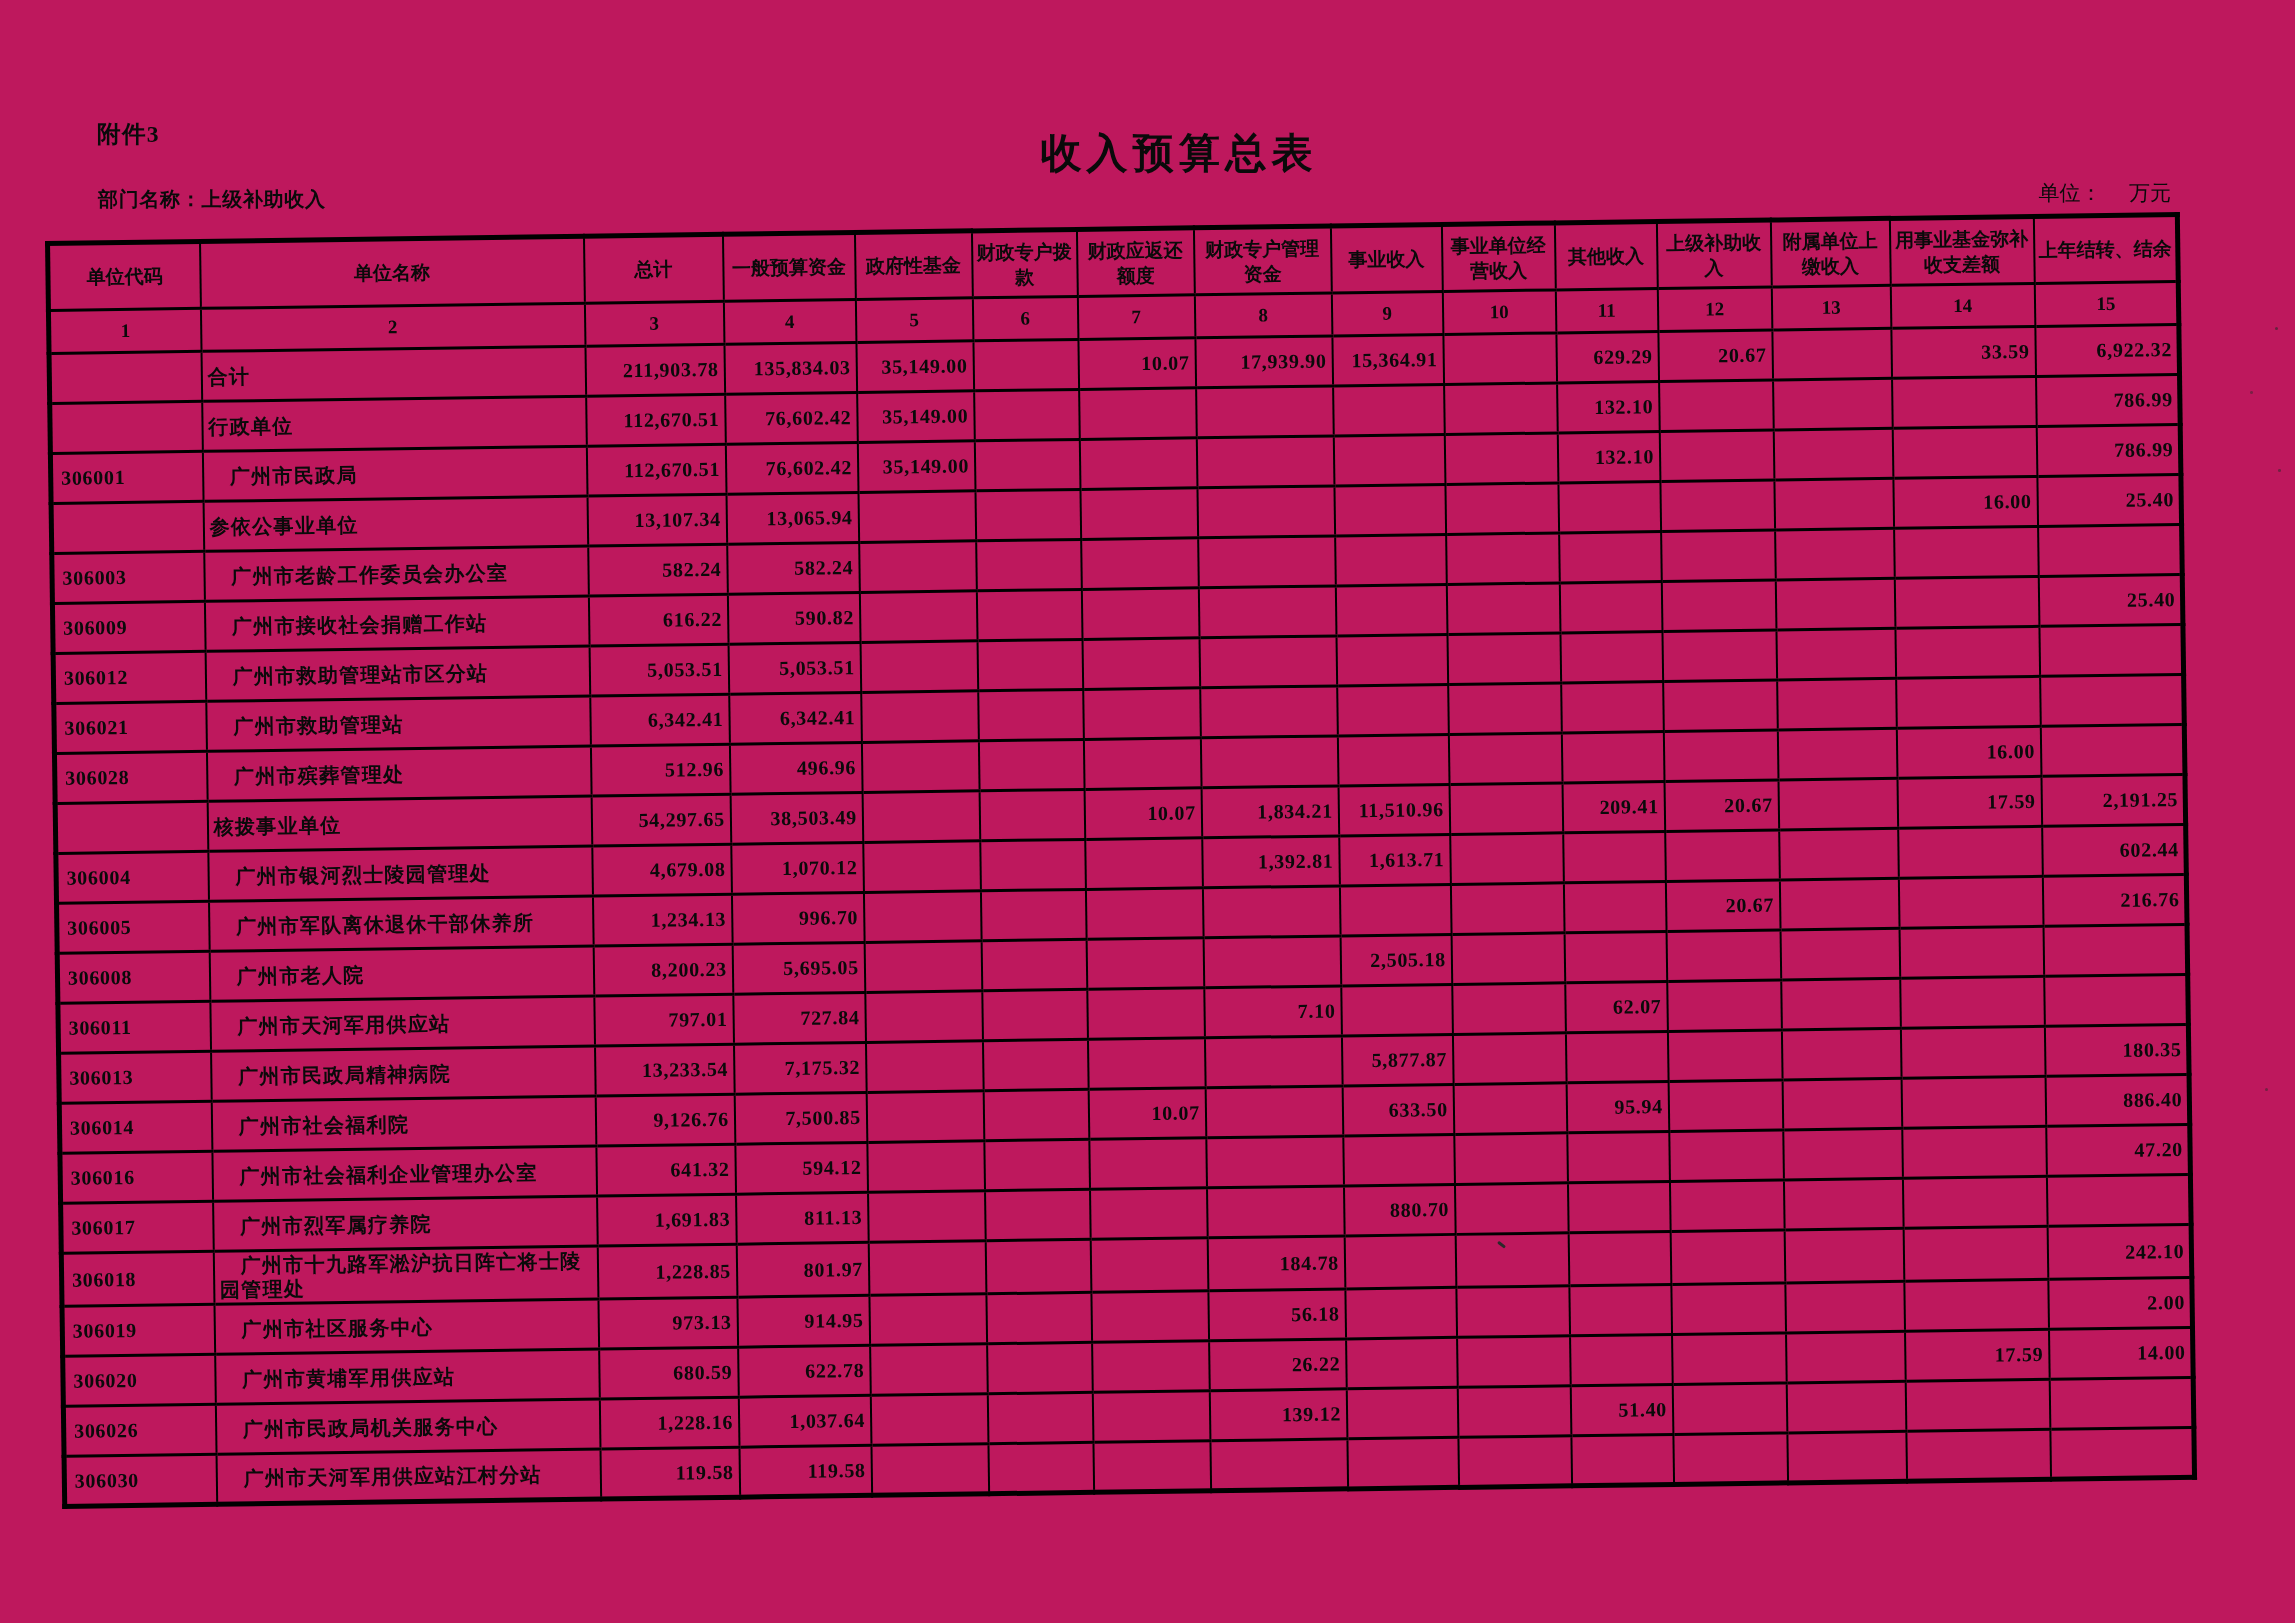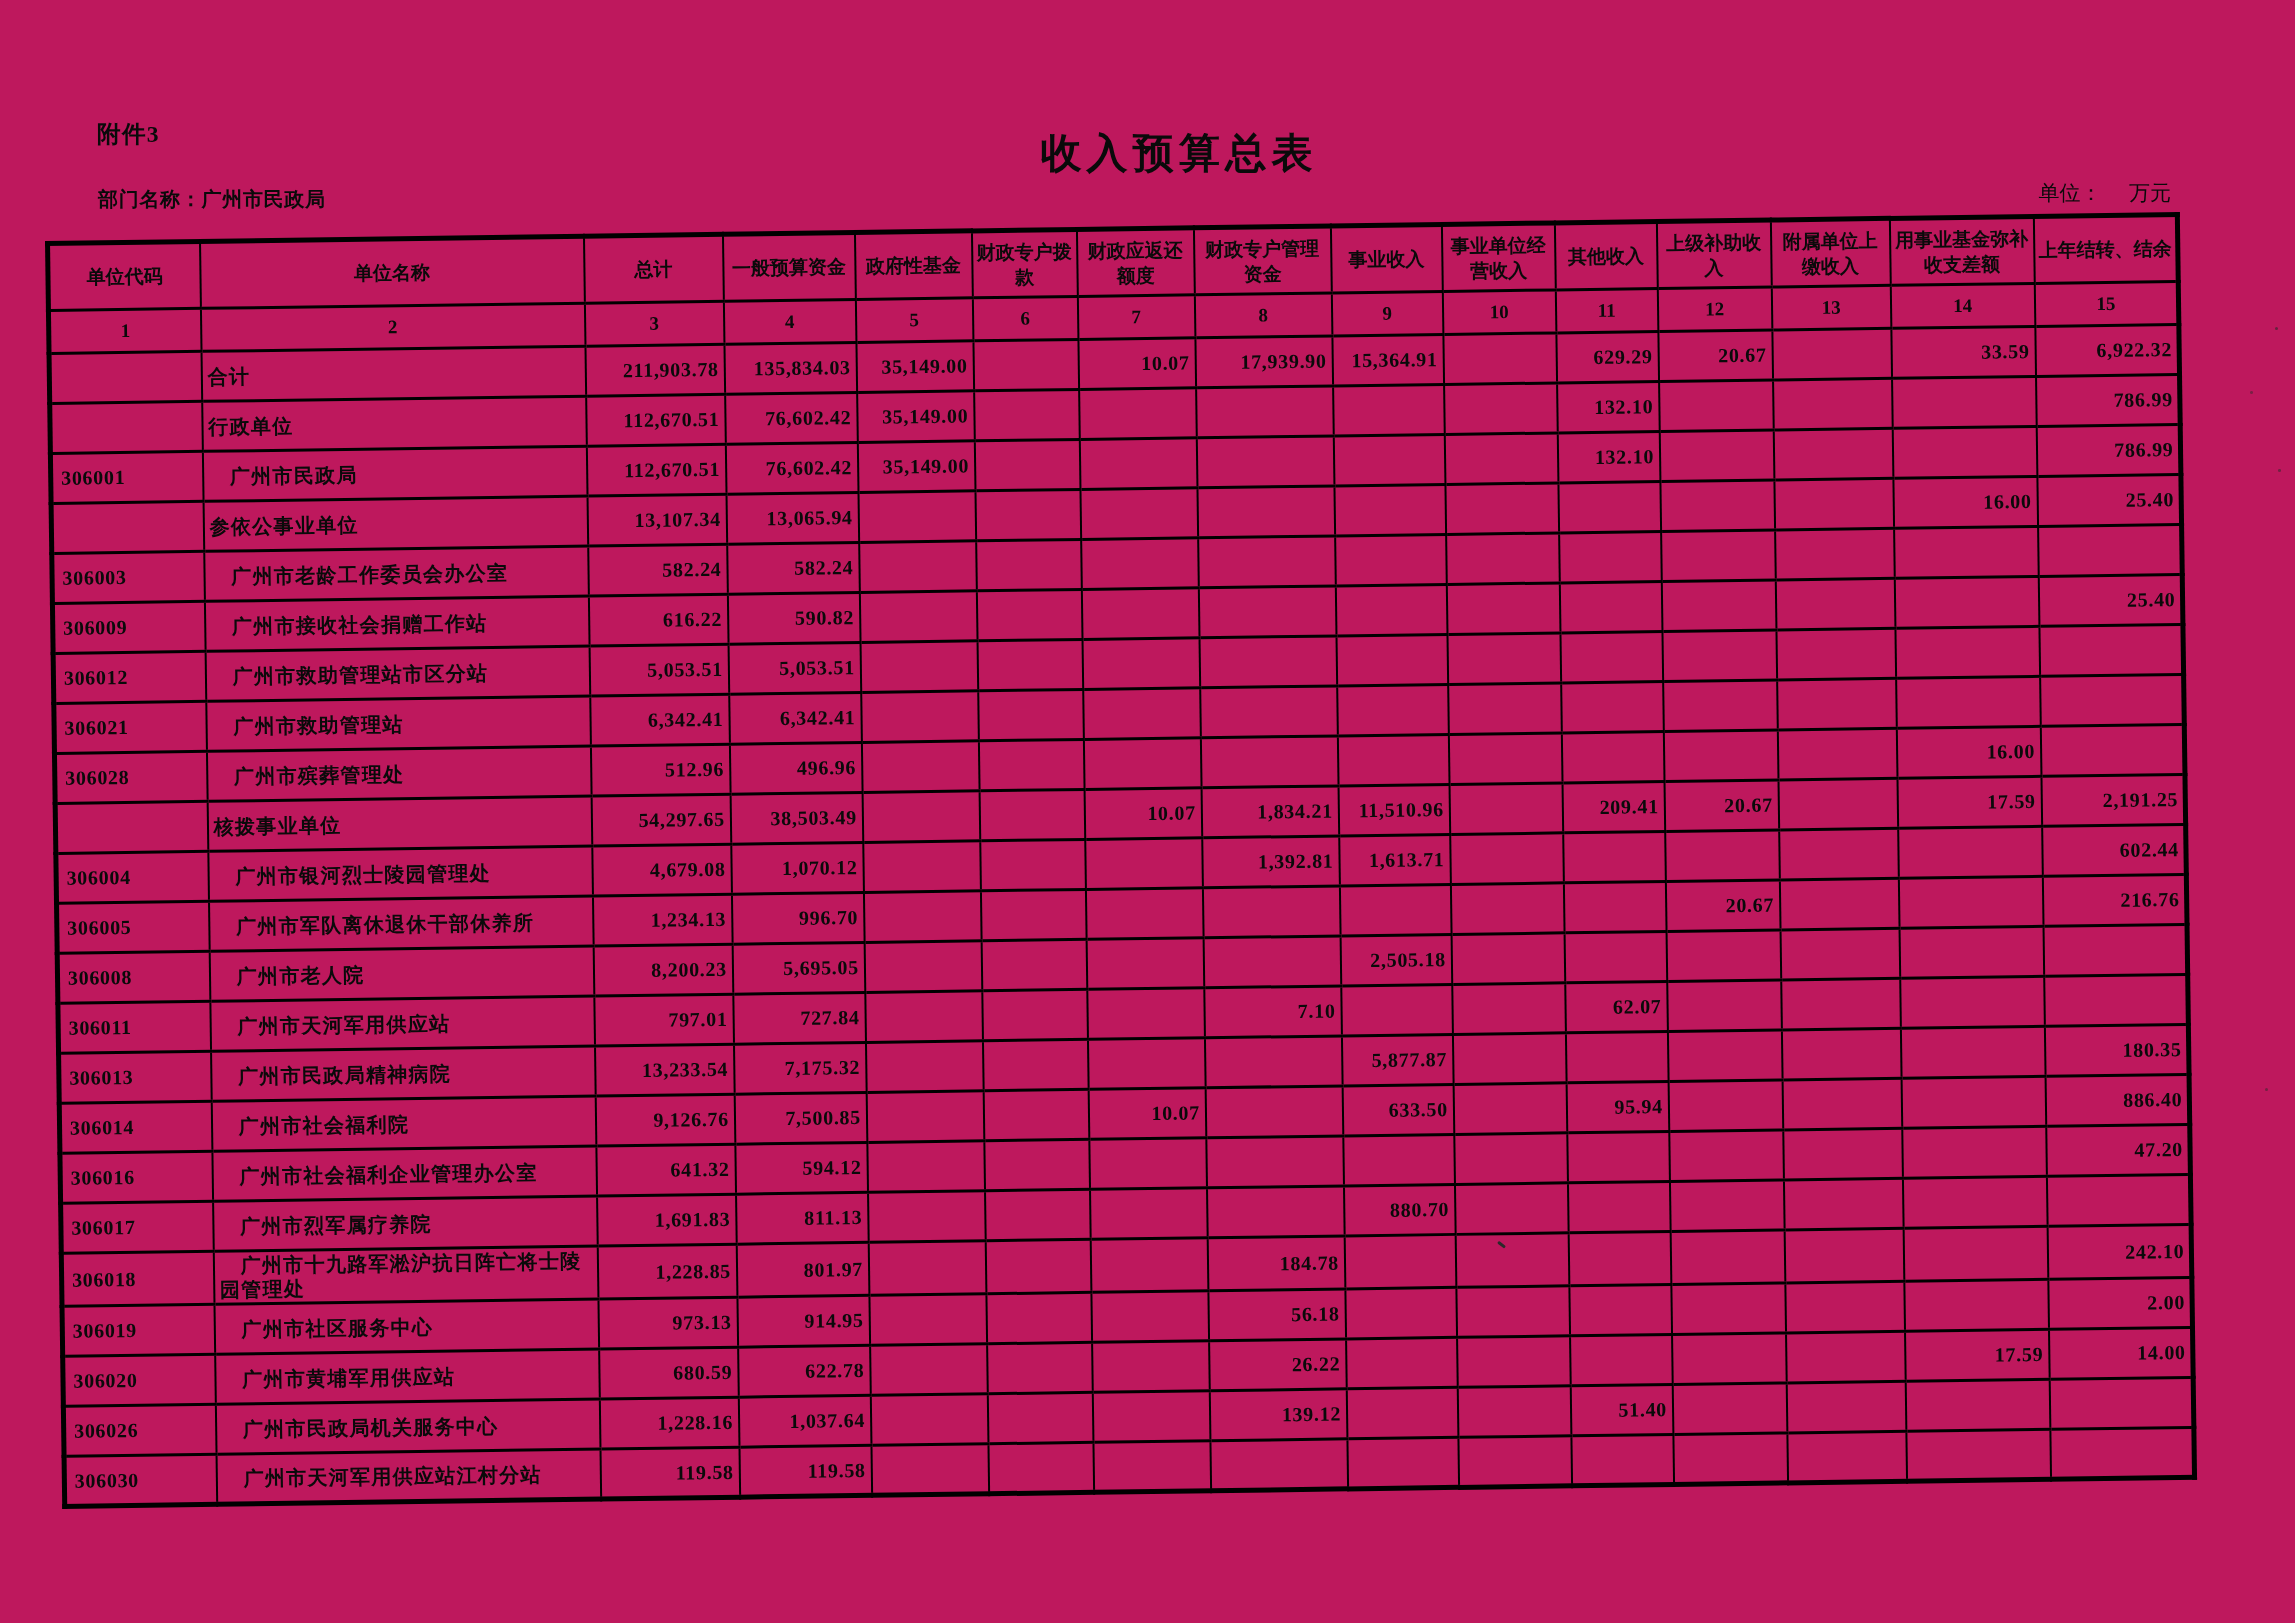--- a/index.html
+++ b/index.html
@@ -74,21 +74,21 @@
 </style>
 </head>
 <body>
 
 <div class="sheet">
 
   <div class="attach">附件3</div>
 
   <div class="title">收入预算总表</div>
 
-  <div class="dept">部门名称：广州市民政局</div>
+  <div class="dept">部门名称：上级补助收入</div>
 
   <div class="unit">
     <span>单位：</span><span class="unit-val">万元</span>
   </div>
 
   <div class="tablewrap">
     <table id="budget-table">
       <colgroup id="cols">
           <col style="width: 152px;">
           <col style="width: 384px;">

